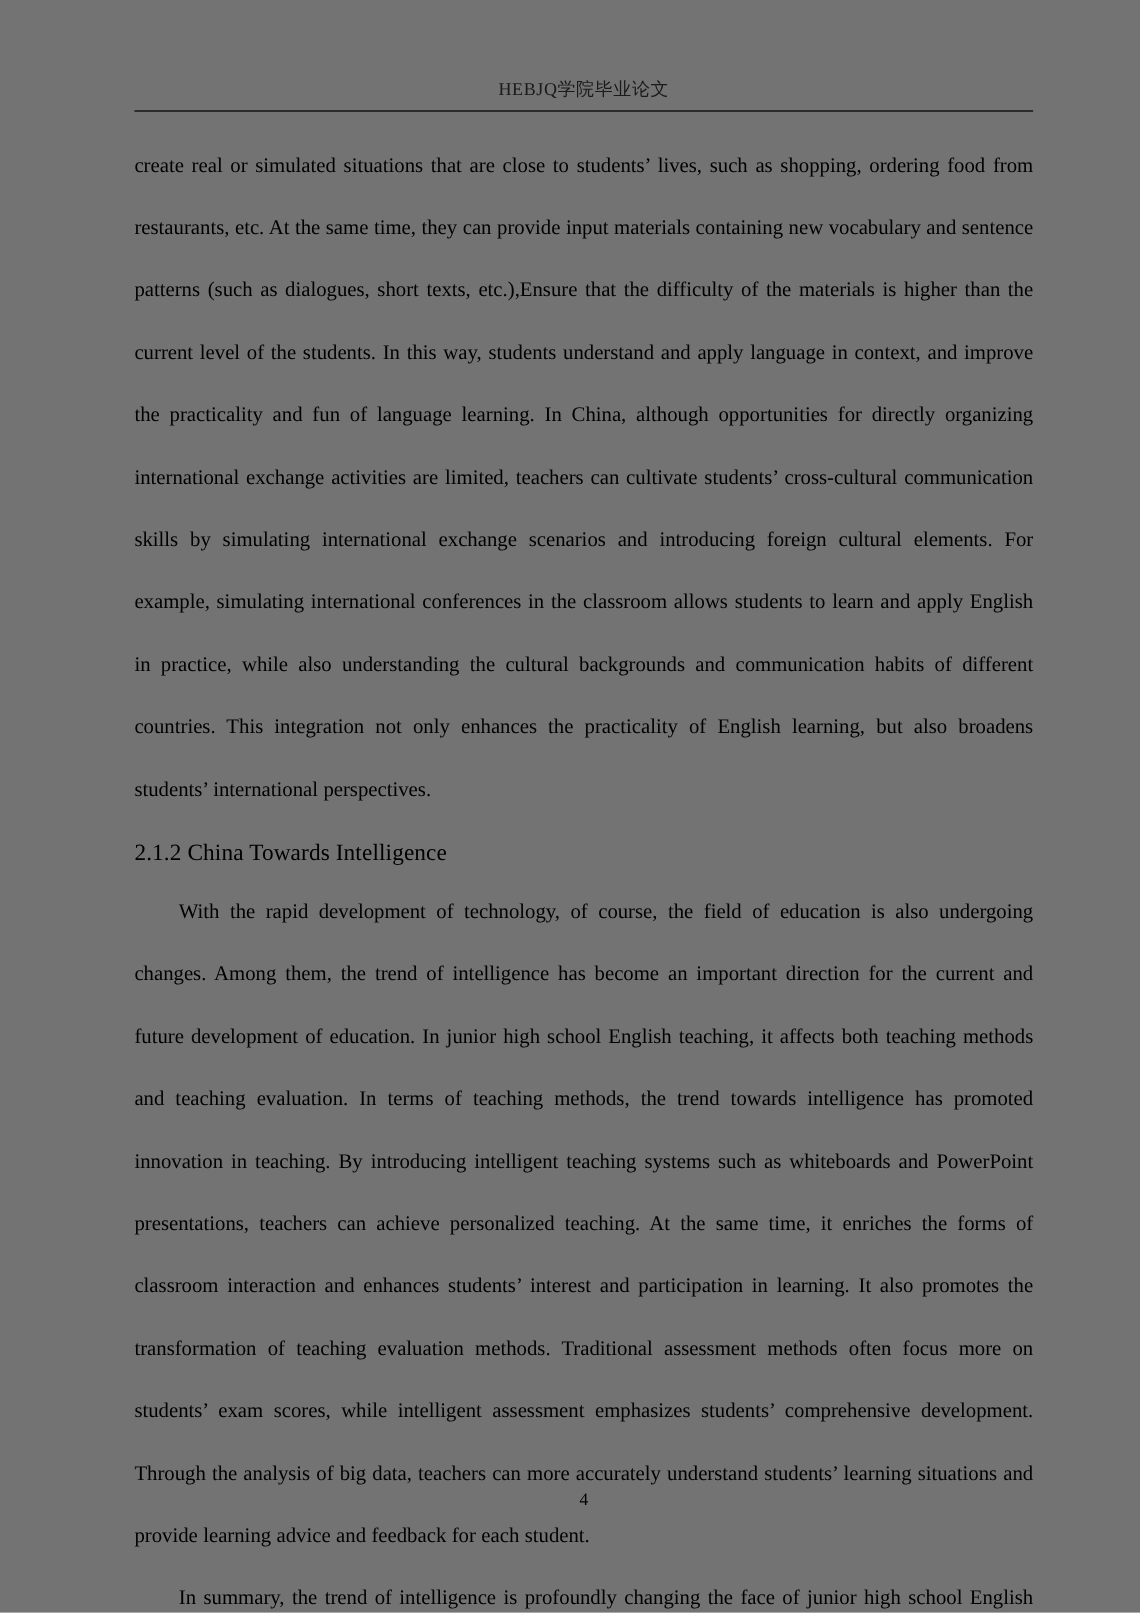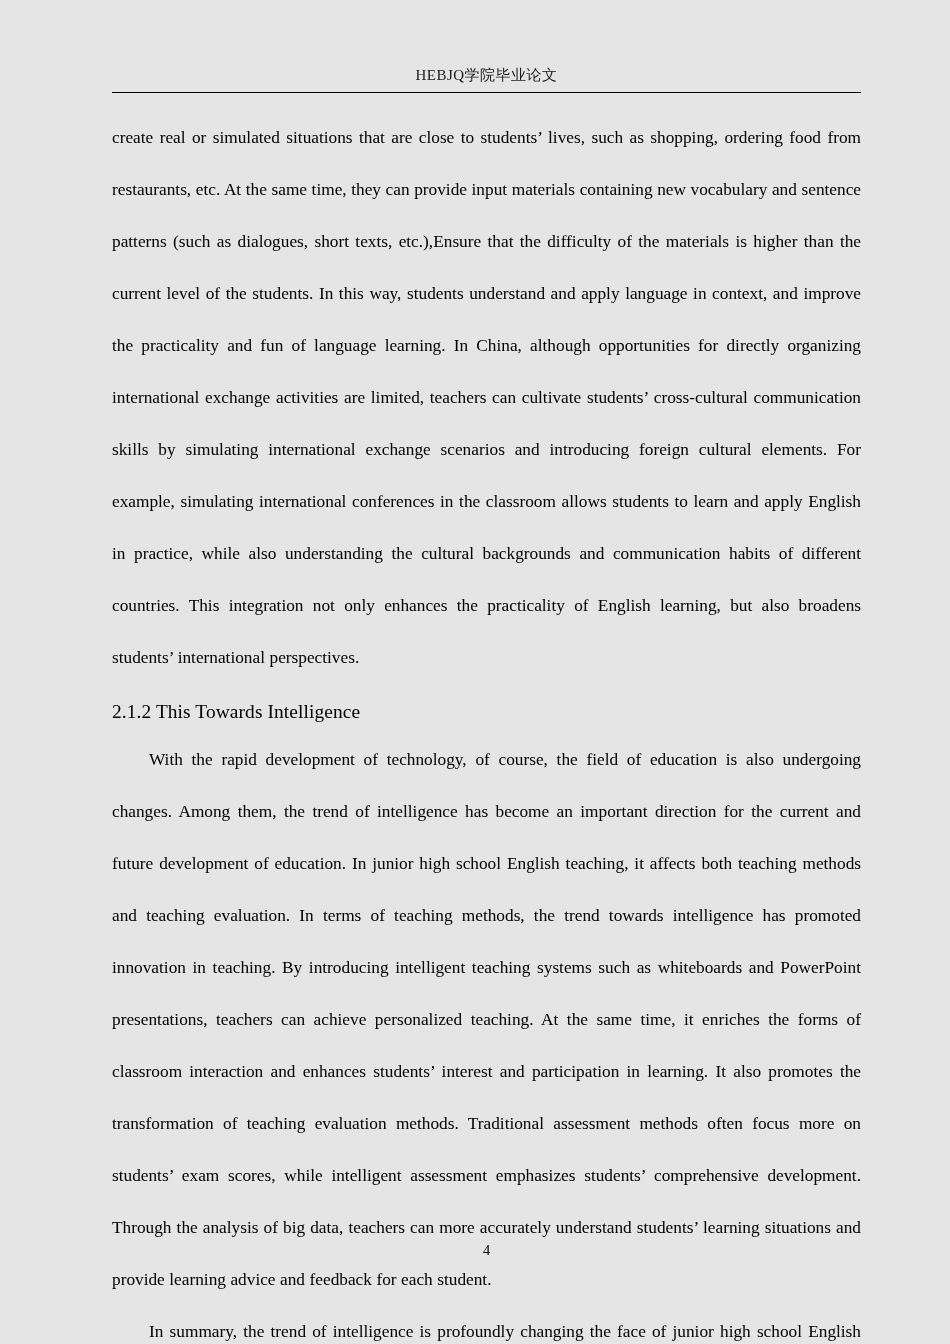--- a/index.html
+++ b/index.html
@@ -4,21 +4,21 @@
 <style>
   html, body {
     margin: 0;
     padding: 0;
     background: #ffffff;
   }
   .page {
     position: relative;
     width: 950px;
     height: 1344px;
-    background: #e5e5e5;
+    background: #737373;
     box-sizing: border-box;
     font-family: "Liberation Serif", "DejaVu Serif", serif;
     color: #000000;
     overflow: hidden;
   }
   .content {
     position: absolute;
     left: 112px;
     top: 0;
     width: 749px;
@@ -83,21 +83,21 @@
 
     <div class="header">
       <span>HEBJQ学院毕业论文</span>
     </div>
     <div class="header-rule"></div>
 
     <div class="body-block">
 
       <p class="para">create real or simulated situations that are close to students’ lives, such as shopping, ordering food from restaurants, etc. At the same time, they can provide input materials containing new vocabulary and sentence patterns (such as dialogues, short texts, etc.),Ensure that the difficulty of the materials is higher than the current level of the students. In this way, students understand and apply language in context, and improve the practicality and fun of language learning. In China, although opportunities for directly organizing international exchange activities are limited, teachers can cultivate students’ cross-cultural communication skills by simulating international exchange scenarios and introducing foreign cultural elements. For example, simulating international conferences in the classroom allows students to learn and apply English in practice, while also understanding the cultural backgrounds and communication habits of different countries. This integration not only enhances the practicality of English learning, but also broadens students’ international perspectives.</p>
 
-      <h2 class="section-heading">2.1.2 This Towards Intelligence</h2>
+      <h2 class="section-heading">2.1.2 China Towards Intelligence</h2>
 
       <p class="para indented">With the rapid development of technology, of course, the field of education is also undergoing changes. Among them, the trend of intelligence has become an important direction for the current and future development of education. In junior high school English teaching, it affects both teaching methods and teaching evaluation. In terms of teaching methods, the trend towards intelligence has promoted innovation in teaching. By introducing intelligent teaching systems such as whiteboards and PowerPoint presentations, teachers can achieve personalized teaching. At the same time, it enriches the forms of classroom interaction and enhances students’ interest and participation in learning. It also promotes the transformation of teaching evaluation methods. Traditional assessment methods often focus more on students’ exam scores, while intelligent assessment emphasizes students’ comprehensive development. Through the analysis of big data, teachers can more accurately understand students’ learning situations and provide learning advice and feedback for each student.</p>
 
       <p class="para indented">In summary, the trend of intelligence is profoundly changing the face of junior high school English teaching. It requires teachers to constantly update their teaching concepts, innovate teaching methods, and use advanced technological means to achieve more precise and personalized teaching. At the same time, the trend towards intelligence also provides broader space and possibilities for students’ comprehensive development.</p>
 
     </div>
   </div>
 
   <div class="page-number">4</div>
 

